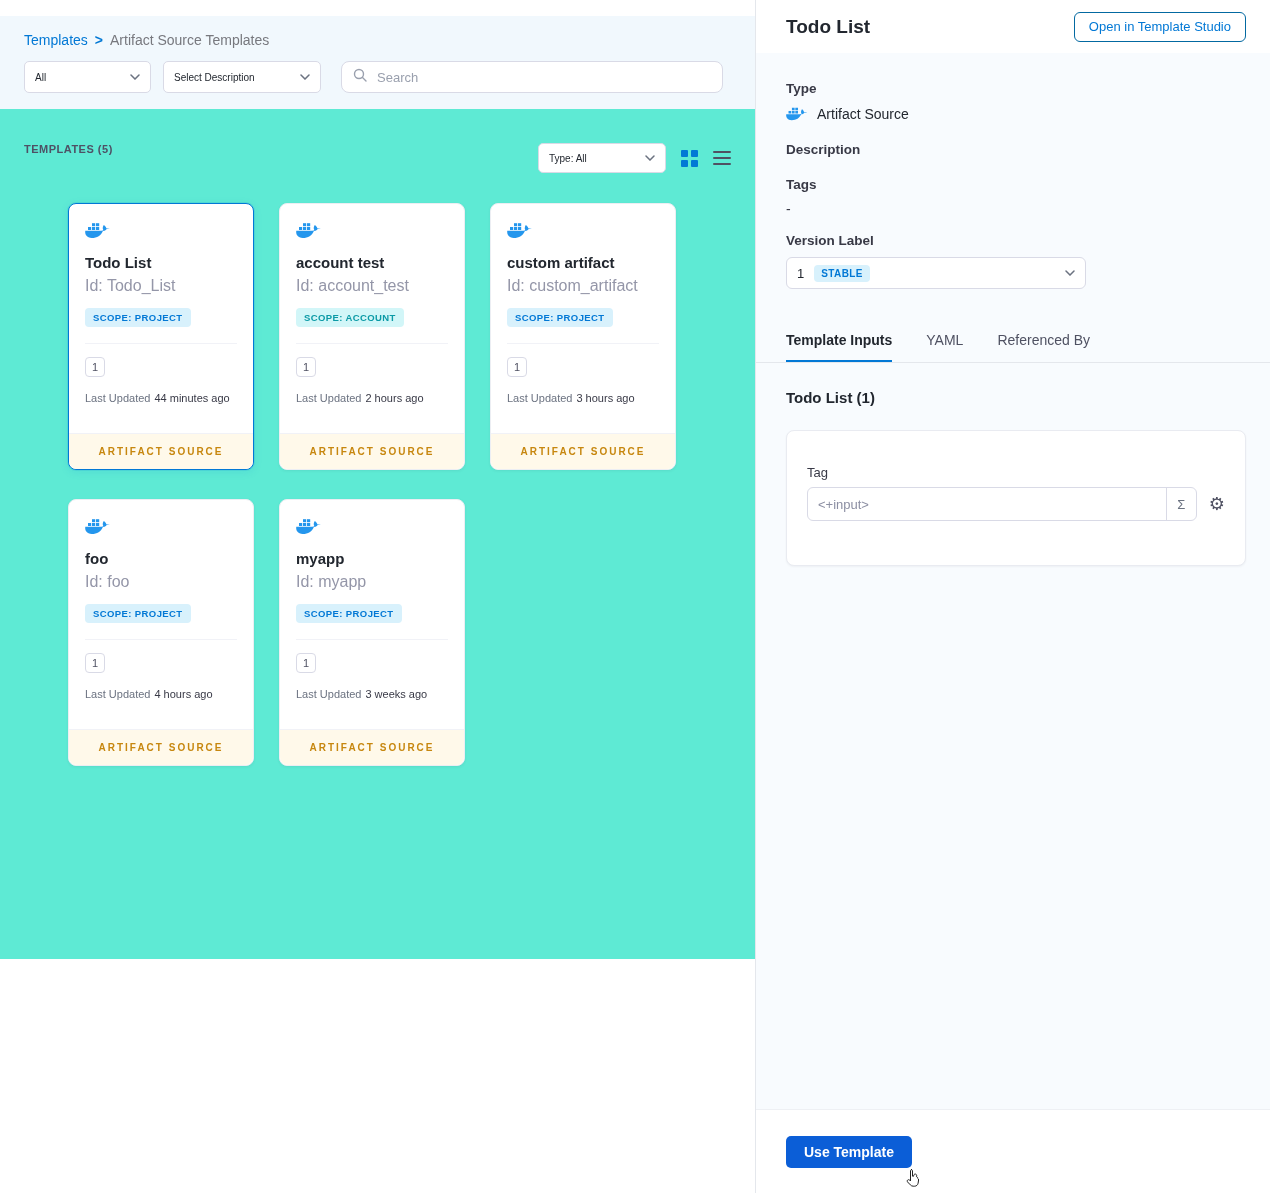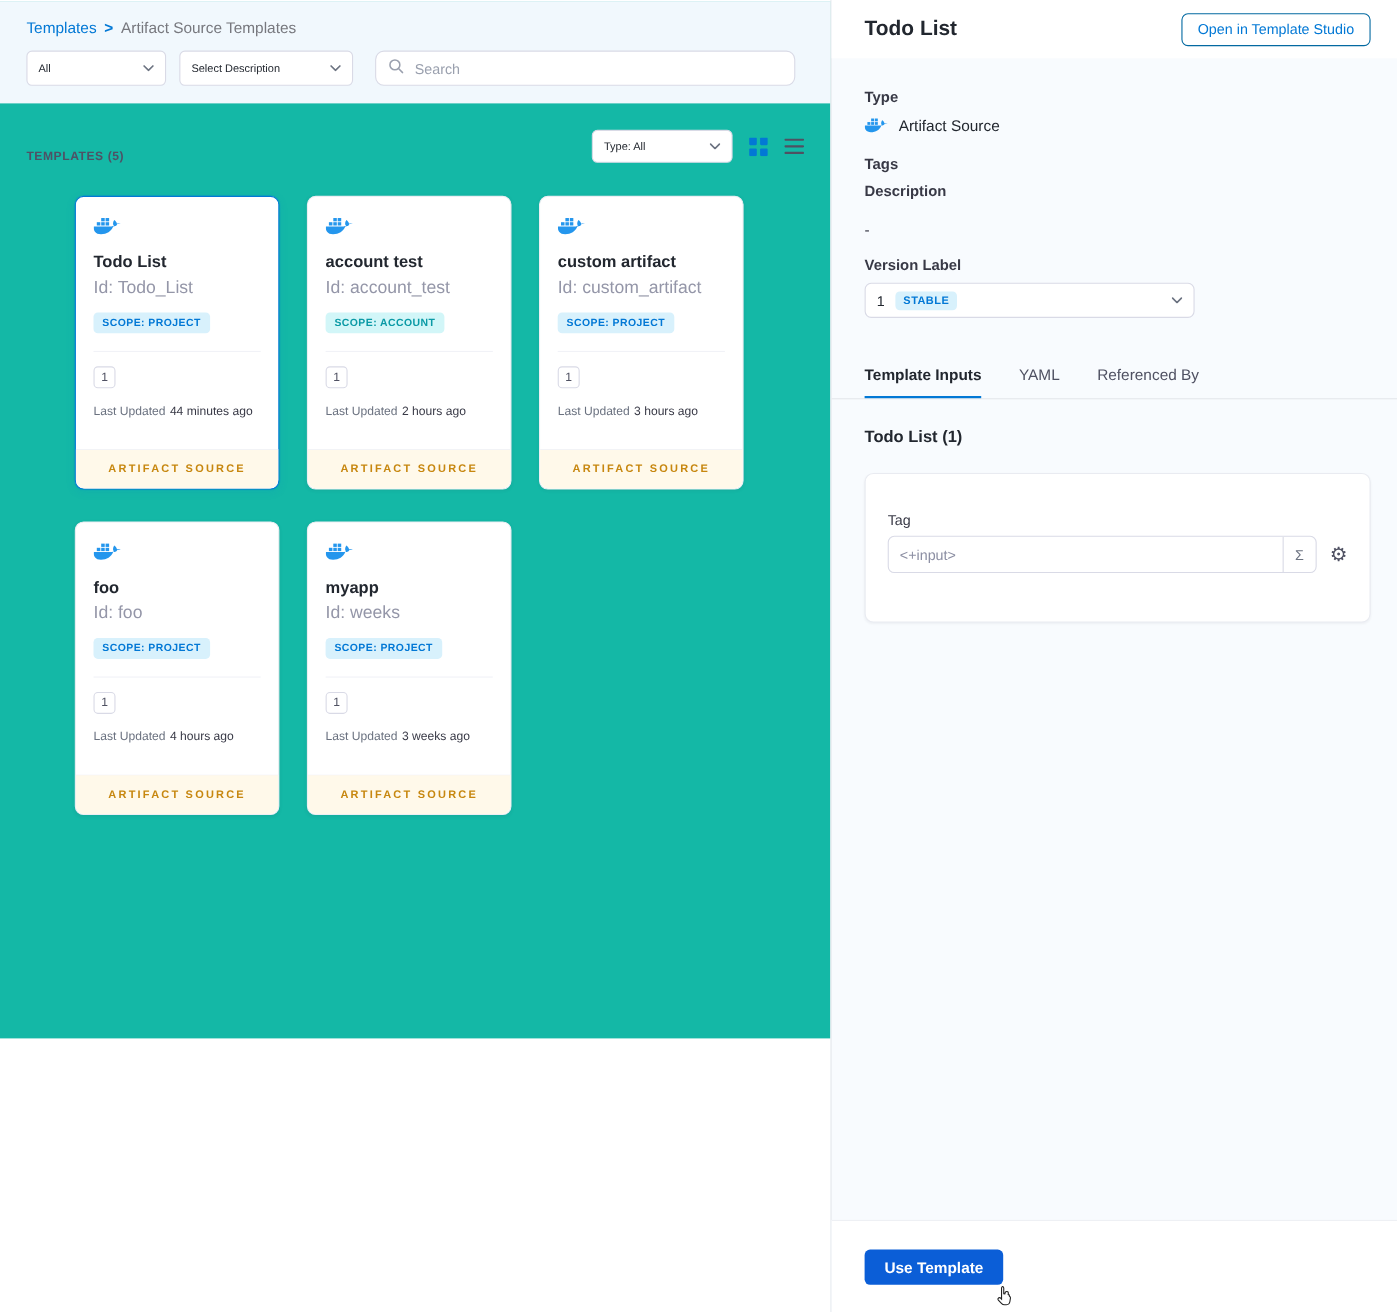--- a/index.html
+++ b/index.html
@@ -4,21 +4,21 @@
 <style>
   * { box-sizing: border-box; }
   body {
     margin: 0; width: 1270px; height: 1193px;
     font-family: "Liberation Sans", "DejaVu Sans", sans-serif;
     color: #22272f; background: #ffffff; overflow: hidden;
   }
   .app { position: relative; width: 1270px; height: 1193px; }
 
   
-  .left-pane { position: absolute; left: 0; top: 1px; width: 755px; height: 943px; background: #14b8a6; }
+  .left-pane { position: absolute; left: 0; top: 16px; width: 755px; height: 943px; background: #5eead4; }
   .topbar { background: #f1f8fd; padding: 16px 24px; }
   .breadcrumb { font-size: 14px; display: flex; align-items: center; gap: 7px; }
   .breadcrumb a { color: #0278d5; text-decoration: none; cursor: pointer; }
   .breadcrumb .sep { color: #0278d5; font-weight: 700; }
   .breadcrumb .current { color: #77787e; }
   .filter-row { display: flex; align-items: center; gap: 12px; margin-top: 13px; }
   .select {
     background: #fff; border: 1px solid #d9dae6; border-radius: 5px; height: 32px;
     display: flex; align-items: center; justify-content: space-between;
     padding: 0 10px; font-size: 10px; color: #22272f; cursor: pointer;
@@ -26,21 +26,21 @@
   .select .chev { margin-left: 8px; display: flex; }
   .sel-scope { width: 127px; }
   .sel-repo { width: 158px; margin-right: 8px; font-weight: 500; }
   .search-box {
     flex: 1; max-width: 382px; height: 32px; background: #fff; border: 1px solid #d9dae6;
     border-radius: 8px; display: flex; align-items: center; gap: 8px; padding: 0 11px;
   }
   .search-box input { border: 0; outline: none; flex: 1; font-size: 13px; color: #22272f; background: transparent; font-family: inherit; }
   .search-box input::placeholder { color: #9aa0ae; }
 
-  .list-header { display: flex; justify-content: space-between; align-items: flex-end; padding: 0 24px; margin-top: 24px; }
+  .list-header { display: flex; justify-content: space-between; align-items: flex-start; padding: 0 24px; margin-top: 34px; }
   .count-label { font-size: 11px; font-weight: 700; color: #4e5165; letter-spacing: .5px; }
   .list-header .right { display: flex; align-items: center; gap: 15px; }
   .sel-type { width: 128px; height: 30px; }
   .view-icon { display: flex; cursor: pointer; }
 
   .cards { display: grid; grid-template-columns: repeat(3, 186px); gap: 29px 25px; padding: 30px 0 0 68px; }
   .card {
     width: 186px; height: 267px; background: #fff; border: 1px solid #eceef3; border-radius: 8px;
     box-shadow: 0 1px 3px rgba(40,41,61,.07); display: flex; flex-direction: column; cursor: pointer;
   }
@@ -276,21 +276,21 @@
             <svg width="26" height="20" viewBox="0 0 26 20" fill="#2496ed">
                 <rect x="3" y="7" width="3.2" height="3"></rect>
                 <rect x="7" y="7" width="3.2" height="3"></rect>
                 <rect x="11" y="7" width="3.2" height="3"></rect>
                 <rect x="7" y="3.2" width="3.2" height="3"></rect>
                 <rect x="11" y="3.2" width="3.2" height="3"></rect>
                 <path d="M24.8 8.7c-.7-.5-2.3-.7-3.5-.4-.2-1.1-.9-2.1-1.8-2.9l-.6-.4-.4.6c-.6.9-.8 2.3-.7 3.2.1.5.3 1.1.7 1.5-.4.2-1.2.5-2.2.5H.3c-.3 1.5 0 3.4 1 4.8 1.1 1.5 3 2.3 5.5 2.3 5.3 0 9.3-2.5 11.1-7 1.4 0 2.9-.3 3.6-1.7l.2-.4-.9-.1z"></path>
               </svg>
           </span>
           <div class="card-title">myapp</div>
-          <div class="card-id">Id: weeks</div>
+          <div class="card-id">Id: myapp</div>
           <span class="scope-badge project">SCOPE: PROJECT</span>
           <div class="card-divider"></div>
           <span class="version-chip">1</span>
           <div class="updated">
             <span class="u-label">Last Updated</span><span class="u-value">3 weeks ago</span>
           </div>
         </div>
         <div class="card-footer">ARTIFACT SOURCE</div>
       </div>
 
@@ -312,22 +312,22 @@
               <rect x="3" y="7" width="3.2" height="3"></rect>
               <rect x="7" y="7" width="3.2" height="3"></rect>
               <rect x="11" y="7" width="3.2" height="3"></rect>
               <rect x="7" y="3.2" width="3.2" height="3"></rect>
               <rect x="11" y="3.2" width="3.2" height="3"></rect>
               <path d="M24.8 8.7c-.7-.5-2.3-.7-3.5-.4-.2-1.1-.9-2.1-1.8-2.9l-.6-.4-.4.6c-.6.9-.8 2.3-.7 3.2.1.5.3 1.1.7 1.5-.4.2-1.2.5-2.2.5H.3c-.3 1.5 0 3.4 1 4.8 1.1 1.5 3 2.3 5.5 2.3 5.3 0 9.3-2.5 11.1-7 1.4 0 2.9-.3 3.6-1.7l.2-.4-.9-.1z"></path>
             </svg>
         </span>
         <span>Artifact Source</span>
       </div>
+      <div class="d-label d-gap">Description</div>
       <div class="d-label">Tags</div>
-      <div class="d-label d-gap">Description</div>
       <div class="d-value">-</div>
       <div class="d-label">Version Label</div>
       <div class="version-select">
         <span class="v-num">1</span>
         <span class="stable-chip">STABLE</span>
         <span class="chev">
           <svg width="10" height="6" viewBox="0 0 10 6">
               <path d="M1 1l4 4 4-4" fill="none" stroke="#6b7280" stroke-width="1.5" stroke-linecap="round"></path>
             </svg>
         </span>

